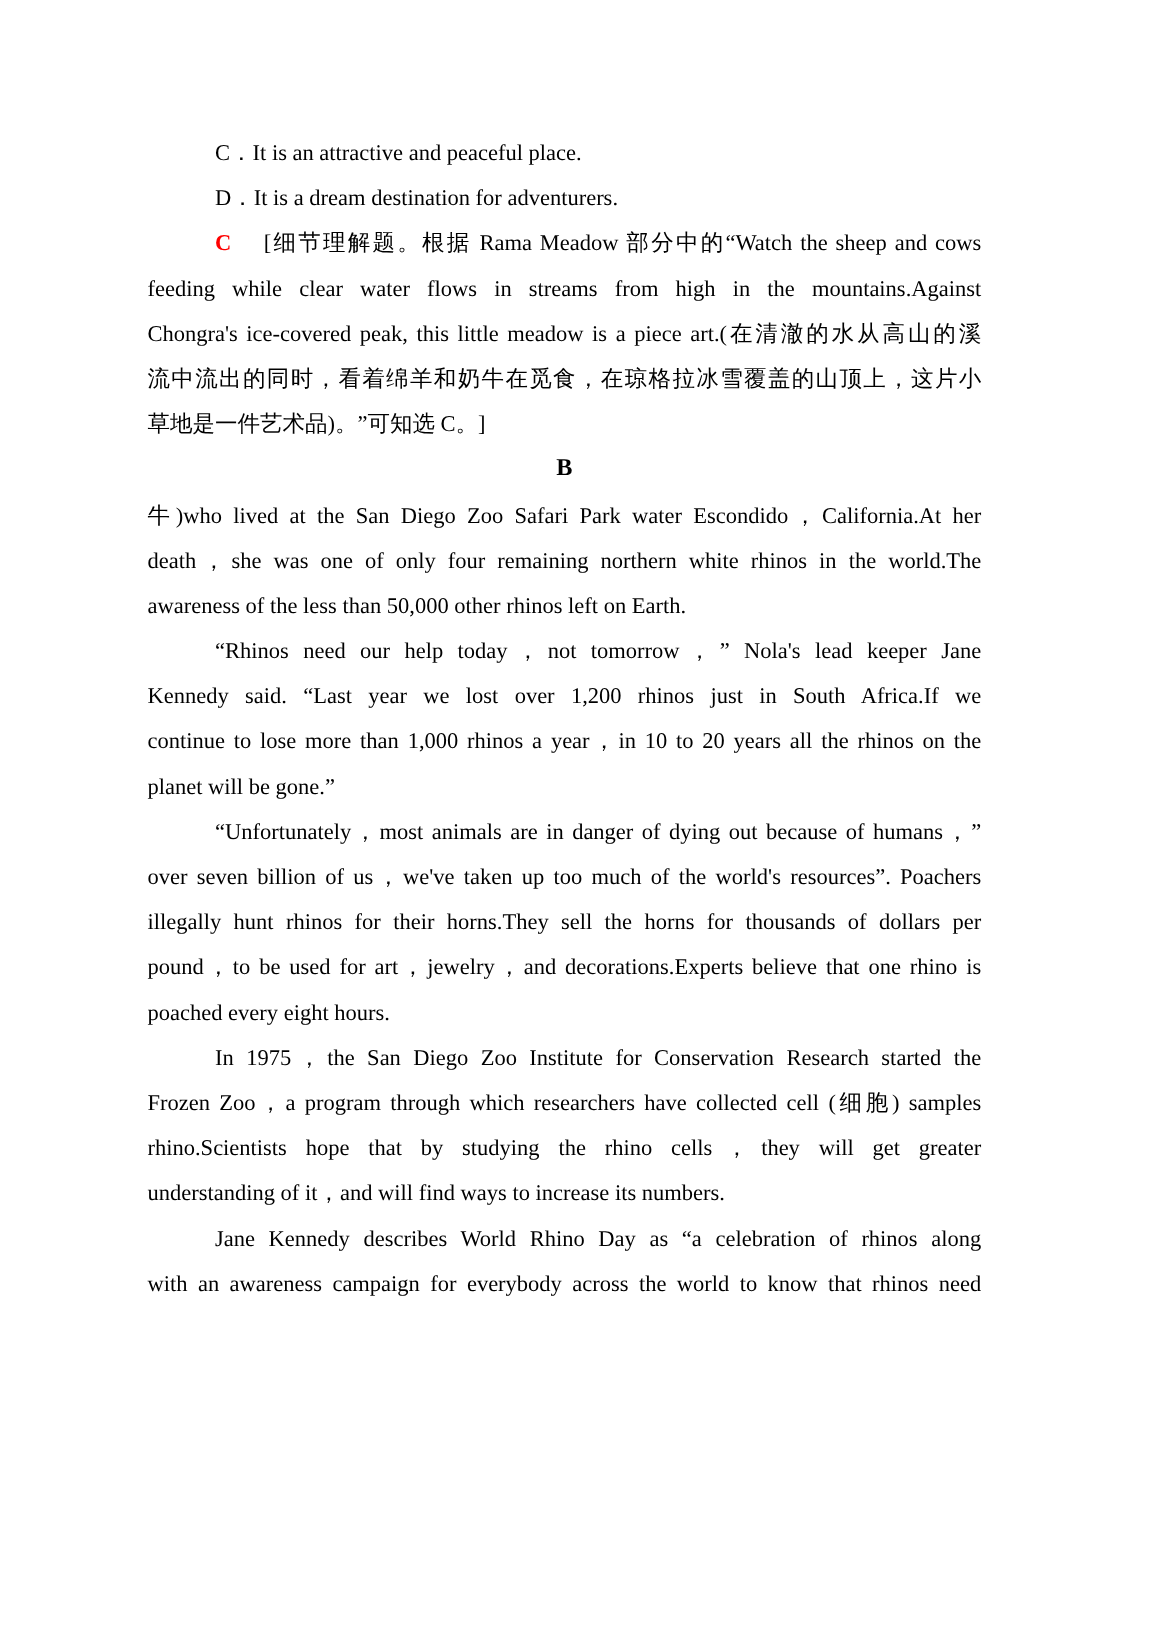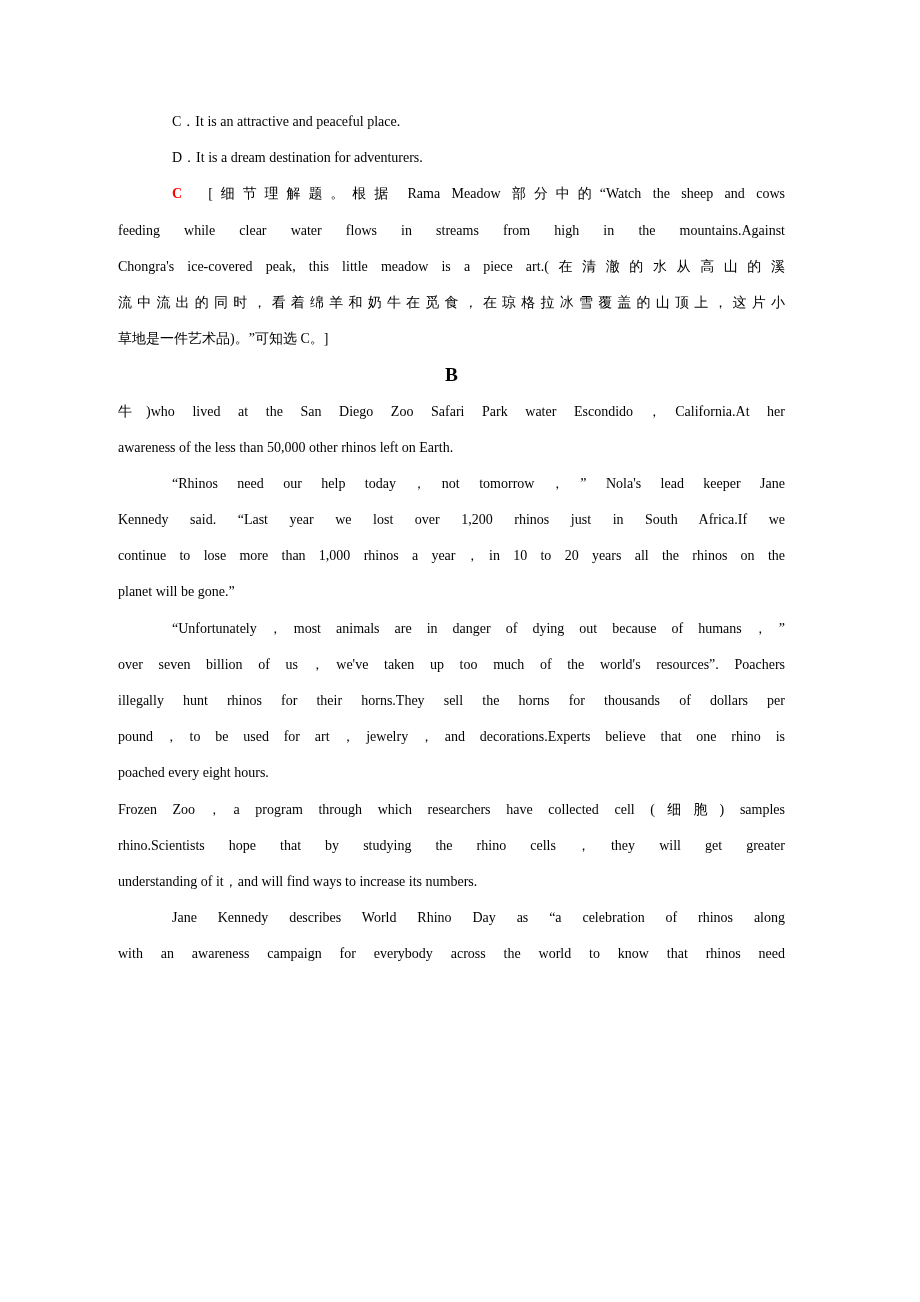--- a/index.html
+++ b/index.html
@@ -14,21 +14,21 @@
   }
   .content {
     position: absolute;
     left: 118px;
     top: 104px;
     width: 667px;
   }
   .tline {
     height: 36.2px;
     line-height: 36.2px;
-    font-size: 14px;
+    font-size: 18px;
     text-align: justify;
     text-align-last: justify;
     white-space: normal;
   }
   .tline.nojust {
     text-align: left;
     text-align-last: left;
   }
   .tline.indent { text-indent: 54px; }
   .red-letter {
@@ -61,36 +61,38 @@
         <div class="tline">Chongra's ice-covered peak, this little meadow is a piece art.(在清澈的水从高山的溪</div>
         <div class="tline">流中流出的同时，看着绵羊和奶牛在觅食，在琼格拉冰雪覆盖的山顶上，这片小</div>
         <div class="tline nojust">草地是一件艺术品)。”可知选 C。]</div>
       </div>
 
     <div class="section-heading">B</div>
 
     <div>
         <div>
           <div class="tline">牛)who lived at the San Diego Zoo Safari Park water Escondido，California.At her</div>
+          <div class="tline">death，she was one of only four remaining northern white rhinos in the world.The</div>
           <div class="tline nojust">awareness of the less than 50,000 other rhinos left on Earth.</div>
         </div>
         <div>
           <div class="tline indent">“Rhinos need our help today，not tomorrow，” Nola's lead keeper Jane</div>
           <div class="tline">Kennedy said. “Last year we lost over 1,200 rhinos just in South Africa.If we</div>
           <div class="tline">continue to lose more than 1,000 rhinos a year，in 10 to 20 years all the rhinos on the</div>
           <div class="tline nojust">planet will be gone.”</div>
         </div>
         <div>
           <div class="tline indent">“Unfortunately，most animals are in danger of dying out because of humans，”</div>
           <div class="tline">over seven billion of us，we've taken up too much of the world's resources”. Poachers</div>
           <div class="tline">illegally hunt rhinos for their horns.They sell the horns for thousands of dollars per</div>
           <div class="tline">pound，to be used for art，jewelry，and decorations.Experts believe that one rhino is</div>
           <div class="tline nojust">poached every eight hours.</div>
         </div>
         <div>
+          <div class="tline indent">In 1975，the San Diego Zoo Institute for Conservation Research started the</div>
           <div class="tline">Frozen Zoo，a program through which researchers have collected cell (细胞) samples</div>
           <div class="tline">rhino.Scientists hope that by studying the rhino cells，they will get greater</div>
           <div class="tline nojust">understanding of it，and will find ways to increase its numbers.</div>
         </div>
         <div>
           <div class="tline indent">Jane Kennedy describes World Rhino Day as “a celebration of rhinos along</div>
           <div class="tline">with an awareness campaign for everybody across the world to know that rhinos need</div>
         </div>
       </div>
 

